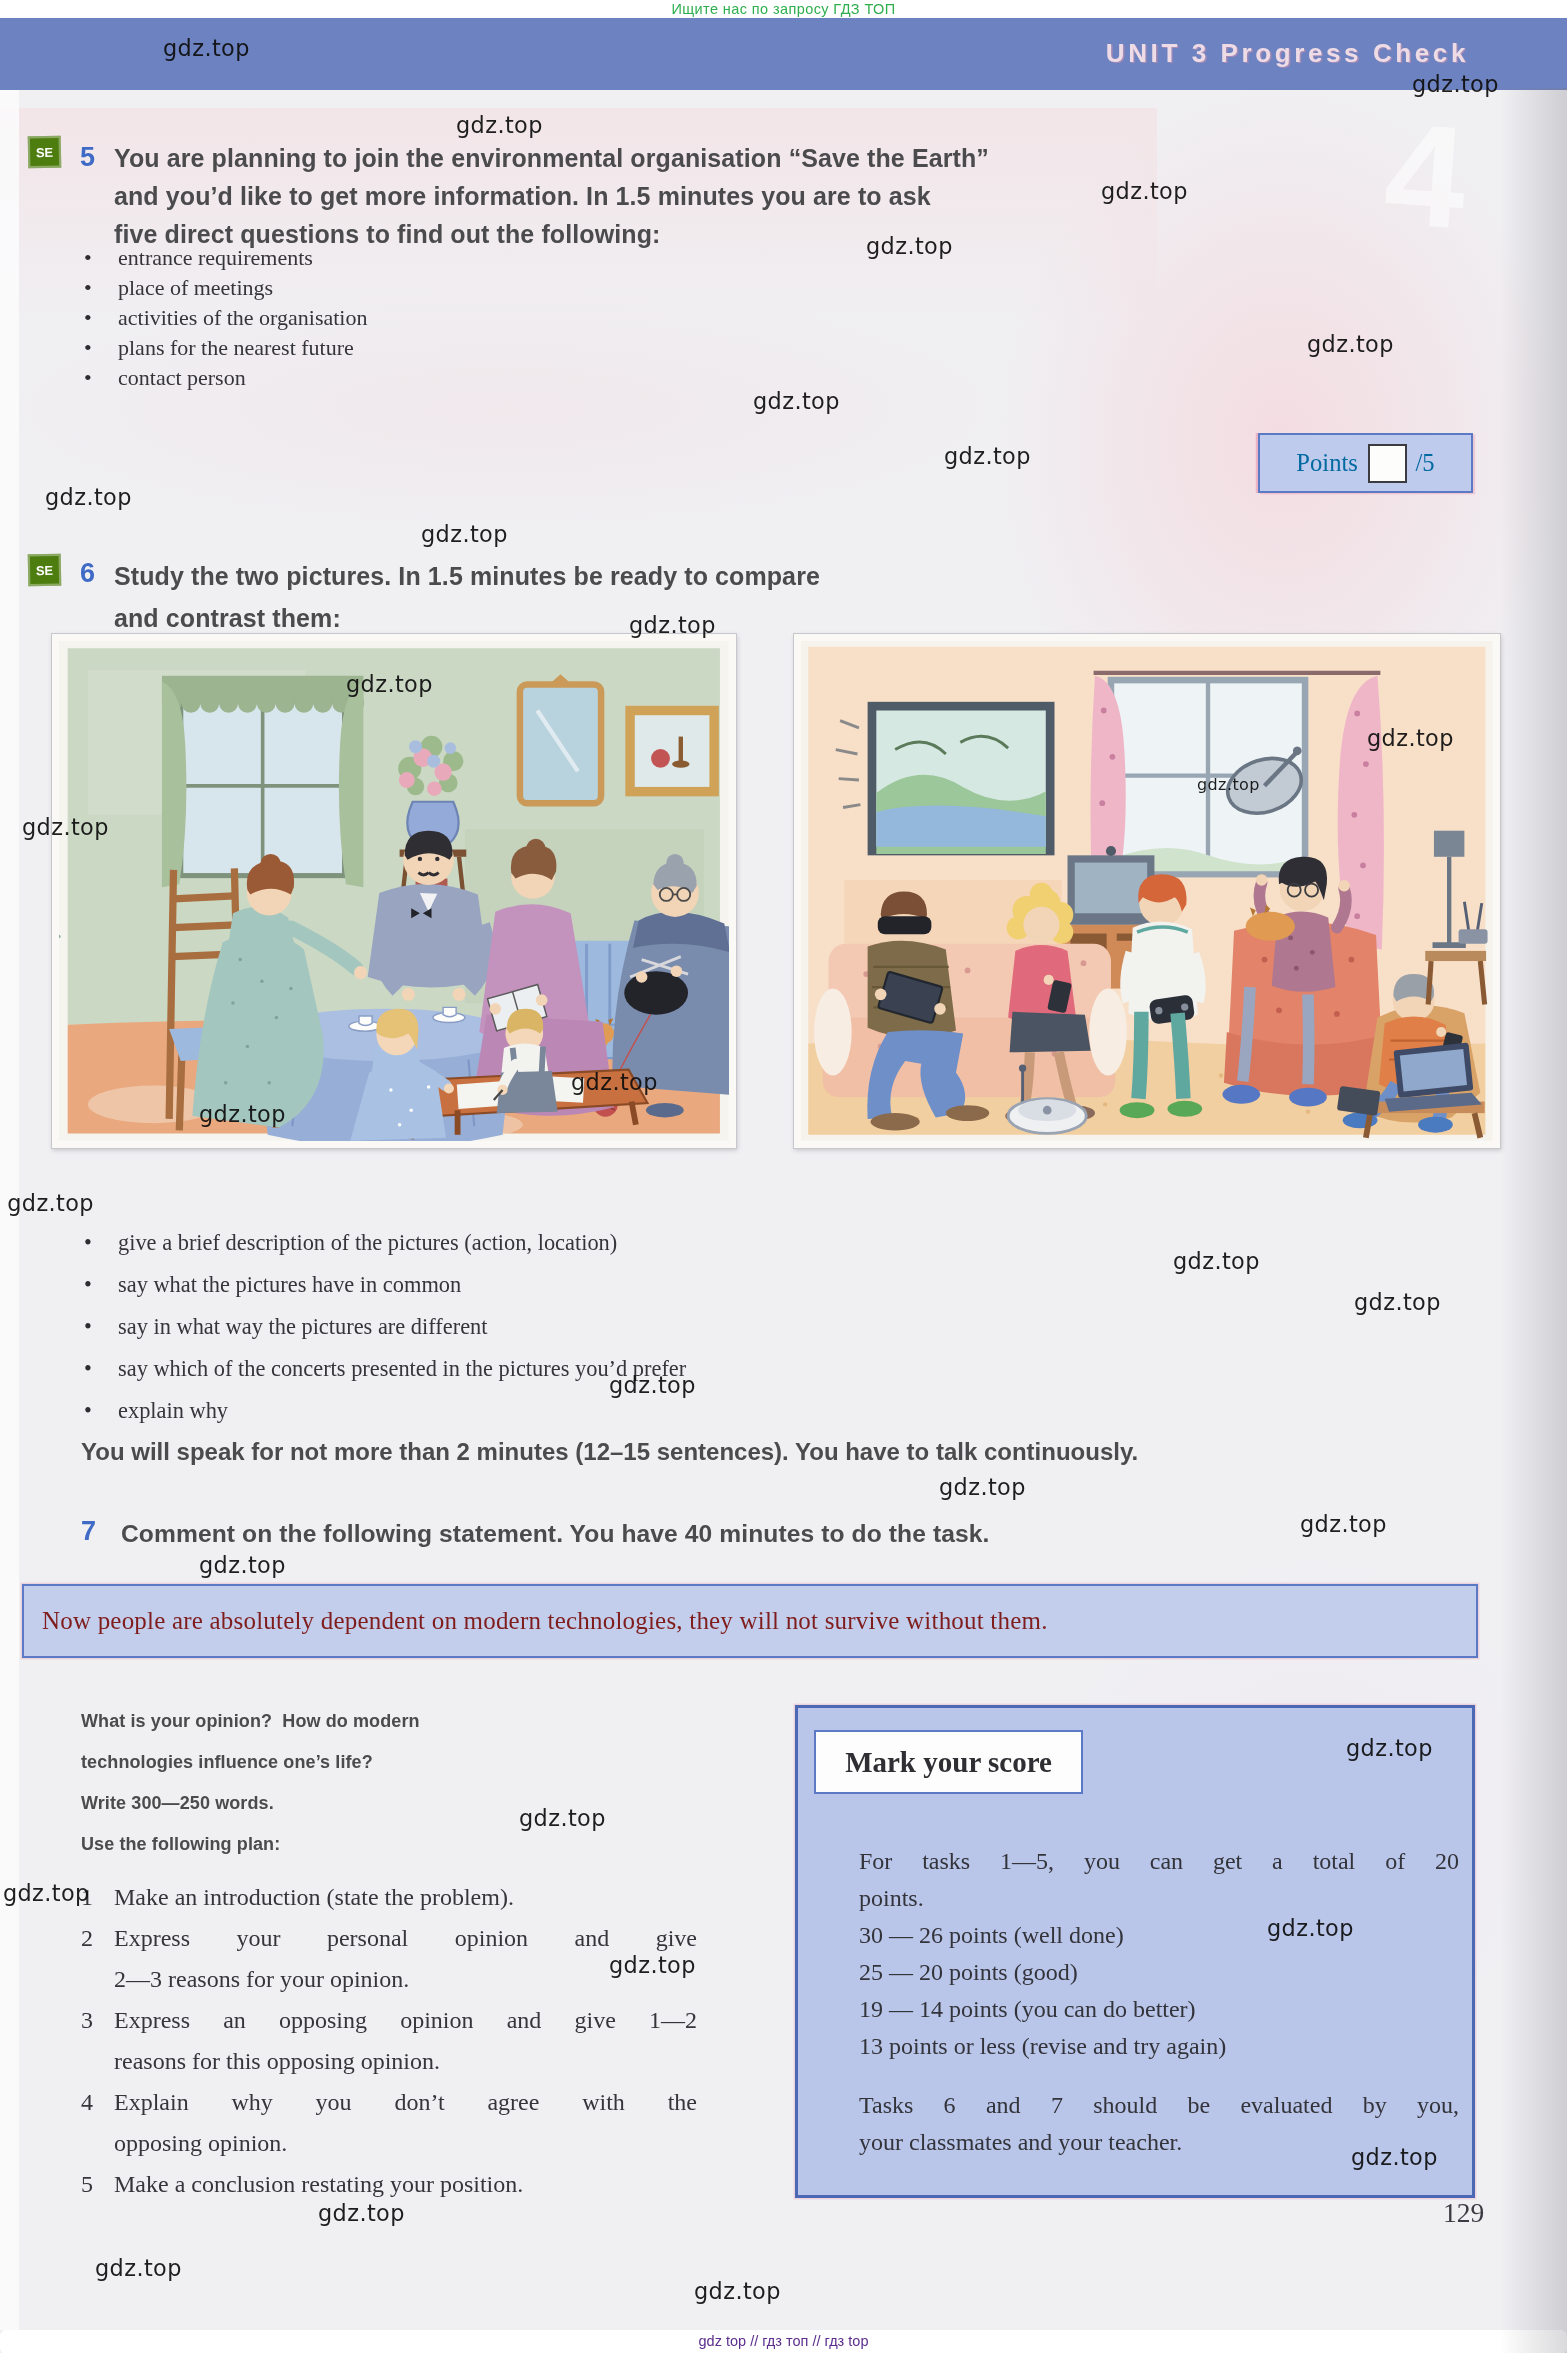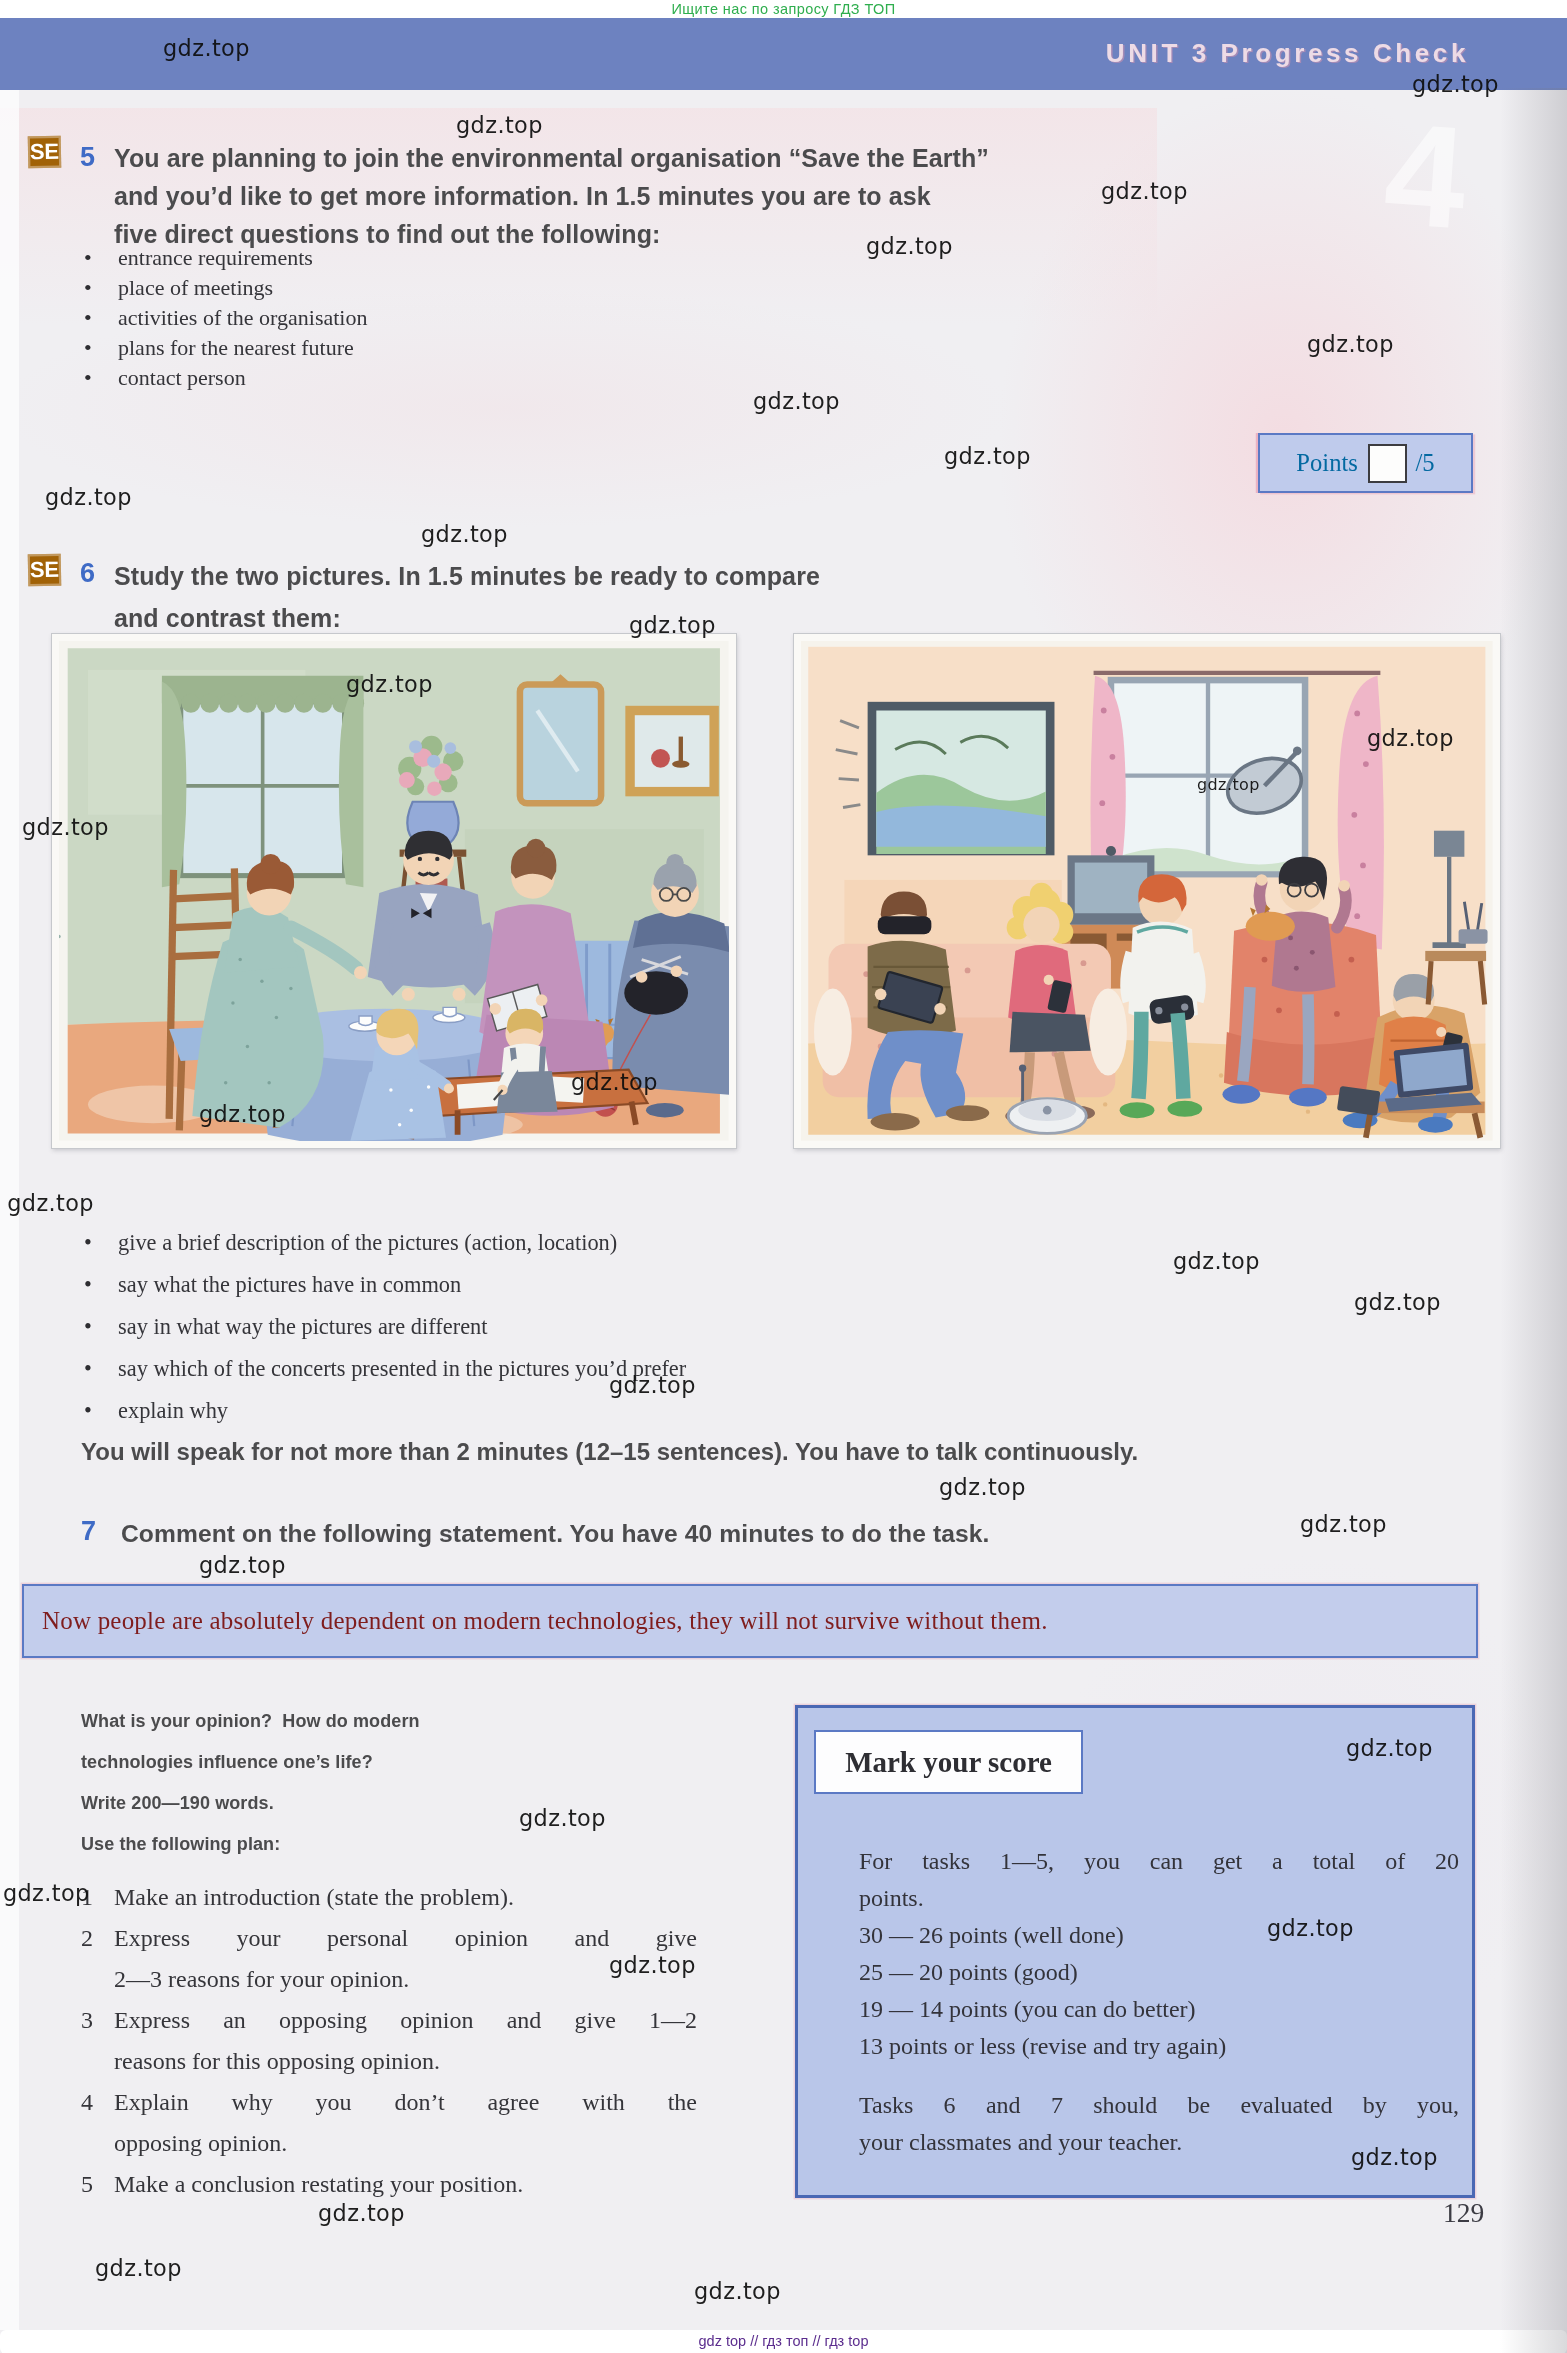--- a/index.html
+++ b/index.html
@@ -21,22 +21,22 @@
          background:linear-gradient(to right,rgba(120,120,128,0),rgba(120,120,128,.28));}
   .ghost-num{left:1385px;top:93px;font-size:145px;font-weight:bold;color:rgba(255,255,255,.55);
          transform:rotate(4deg);font-family:"Liberation Sans",sans-serif;}
   
   .top-strip{left:0;top:0;width:1567px;height:18px;background:#ffffff;text-align:center;}
   .top-strip span{font-size:14.5px;line-height:18px;color:#2fae4e;letter-spacing:0.4px;}
   .band{left:0;top:18px;width:1567px;height:72px;background:#6d82c0;}
   .band-title{position:absolute;right:98px;top:20px;font-size:26px;font-weight:bold;
          letter-spacing:3.6px;color:#eddbe6;text-shadow:1.4px 0.7px 0 rgba(233,150,170,.45);}
   
-  .se-badge{width:33px;height:32px;background:#a16207;color:#fff;display:flex;align-items:center;
-         justify-content:center;font-size:22px;font-weight:bold;
+  .se-badge{width:33px;height:32px;background:#4d7c0f;color:#fff;display:flex;align-items:center;
+         justify-content:center;font-size:13px;font-weight:bold;
          box-shadow:inset 0 0 0 2.2px rgba(255,255,255,.35);transform:rotate(-1deg);}
   .ex-num{color:#3f6bc6;font-size:27px;font-weight:bold;}
   .h-bold{font-weight:bold;color:#4b4b4d;font-size:25px;letter-spacing:0.1px;}
   .lh53 div{line-height:38px;}
   .lh58 div{line-height:42px;}
   
   .serif{font-family:"Liberation Serif",serif;color:#35353a;}
   .blist .row{position:relative;padding-left:37px;font-size:22px;}
   .blist1 .row{line-height:30px;}
   .blist2 .row{line-height:42px;font-size:22.4px;}
@@ -551,21 +551,21 @@
   <div class="abs ex-num" style="left:81px;top:1516px;">7</div>
   <div class="abs h-bold" style="left:121px;top:1520px;width:1265px;font-size:24.6px;">Comment on the following statement. You have 40 minutes to do the task.</div>
 
   <div class="abs statement">
     <span>Now people are absolutely dependent on modern technologies, they will not survive without them.</span>
   </div>
 
   <div class="abs h-bold opinion" style="left:81px;top:1701px;width:665px;">
     <div>What is your opinion?  How do modern</div>
     <div>technologies influence one’s life?</div>
-    <div>Write 200—190 words.</div>
+    <div>Write 300—250 words.</div>
     <div>Use the following plan:</div>
   </div>
 
   <div class="abs serif plan" style="left:81px;top:1877px;width:622px;">
     <div class="item">
       <div class="n">1</div>
       <div class="t">
           <div>Make an introduction (state the problem).</div>
         </div>
     </div>

